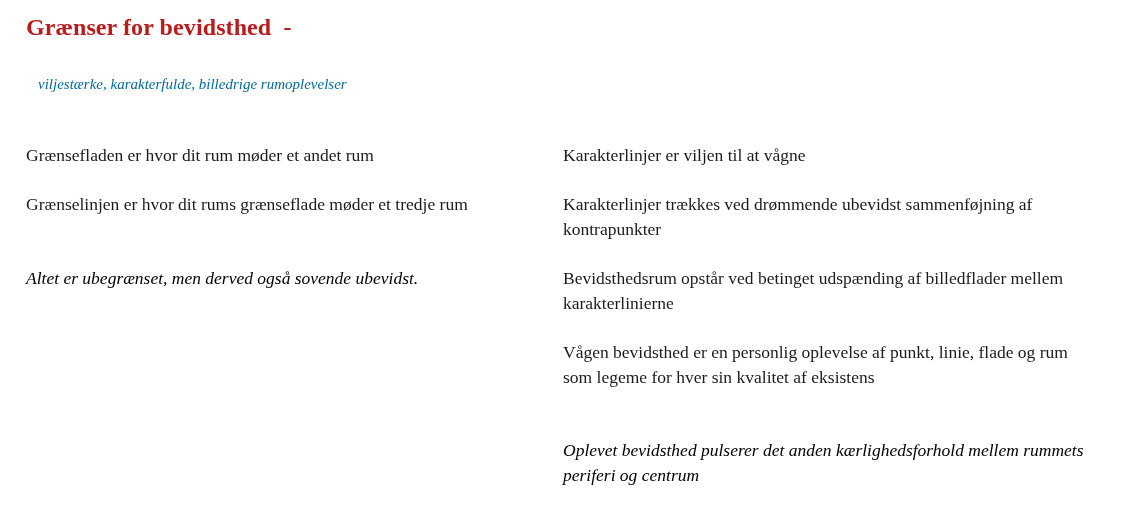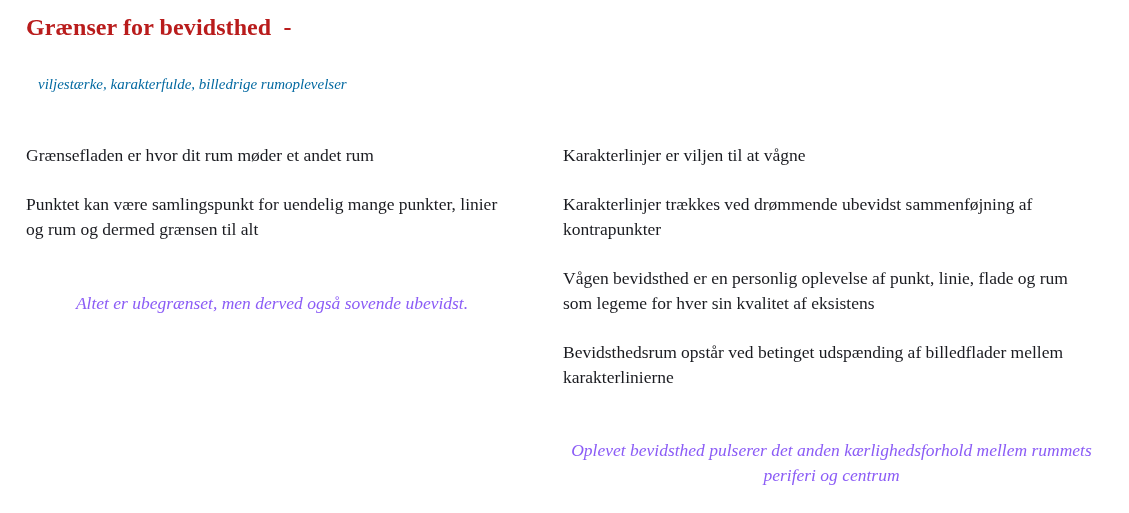--- a/index.html
+++ b/index.html
@@ -79,48 +79,47 @@
     text-align: left;
   }
 
   .para + .para {
     margin-top: 24px;
   }
 
   .para.closing {
     font-style: italic;
     margin-top: 49px;
-    color: #8b5cf6;
-    text-align: center;
+    color: #000000;
   }
 
   .column-right .para.closing {
     margin-top: 48px;
   }
 </style>
 </head>
 <body>
 
 <div class="page">
 
   <div class="header">
     <h1 class="doc-title">Grænser for bevidsthed  -</h1>
     <p class="doc-subtitle">viljestærke, karakterfulde, billedrige rumoplevelser</p>
   </div>
 
   <div class="columns">
 
     <div class="column column-left">
       <p class="para">Grænsefladen er hvor dit rum møder et andet rum</p>
-      <p class="para">Punktet kan være samlingspunkt for uendelig mange punkter, linier og rum og dermed grænsen til alt</p>
+      <p class="para">Grænselinjen er hvor dit rums grænseflade møder et tredje rum</p>
       <p class="para closing">Altet er ubegrænset, men derved også sovende ubevidst.</p>
     </div>
 
     <div class="column column-right">
       <p class="para">Karakterlinjer er viljen til at vågne</p>
       <p class="para">Karakterlinjer trækkes ved drømmende ubevidst sammenføjning af kontrapunkter</p>
+      <p class="para">Bevidsthedsrum opstår ved betinget udspænding af billedflader mellem karakterlinierne</p>
       <p class="para">Vågen bevidsthed er en personlig oplevelse af punkt, linie, flade og rum som legeme for hver sin kvalitet af eksistens</p>
-      <p class="para">Bevidsthedsrum opstår ved betinget udspænding af billedflader mellem karakterlinierne</p>
       <p class="para closing">Oplevet bevidsthed pulserer det anden kærlighedsforhold mellem rummets periferi og centrum</p>
     </div>
 
   </div>
 </div>
 
 </body></html>

